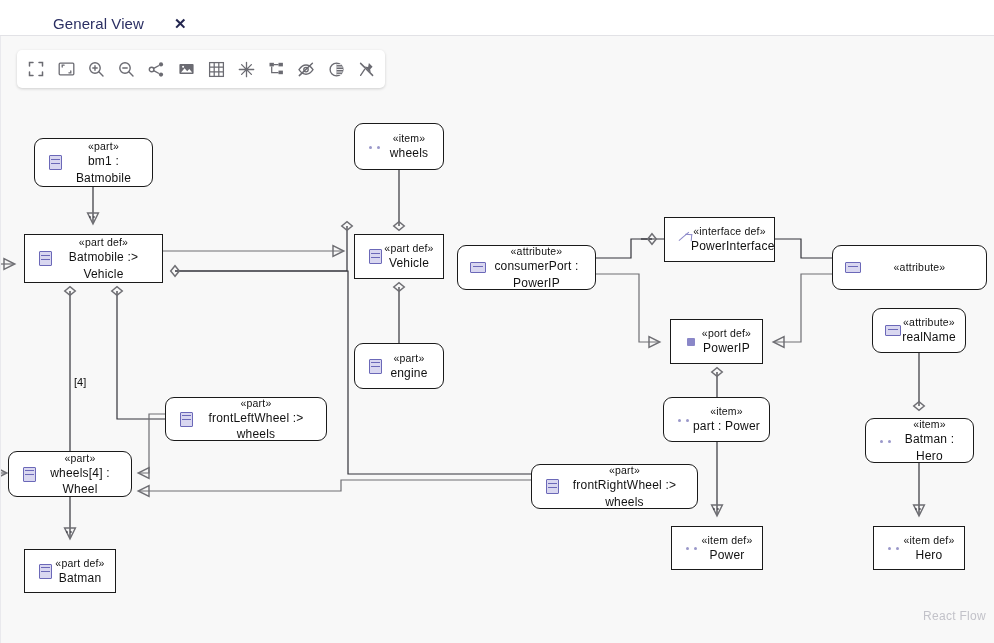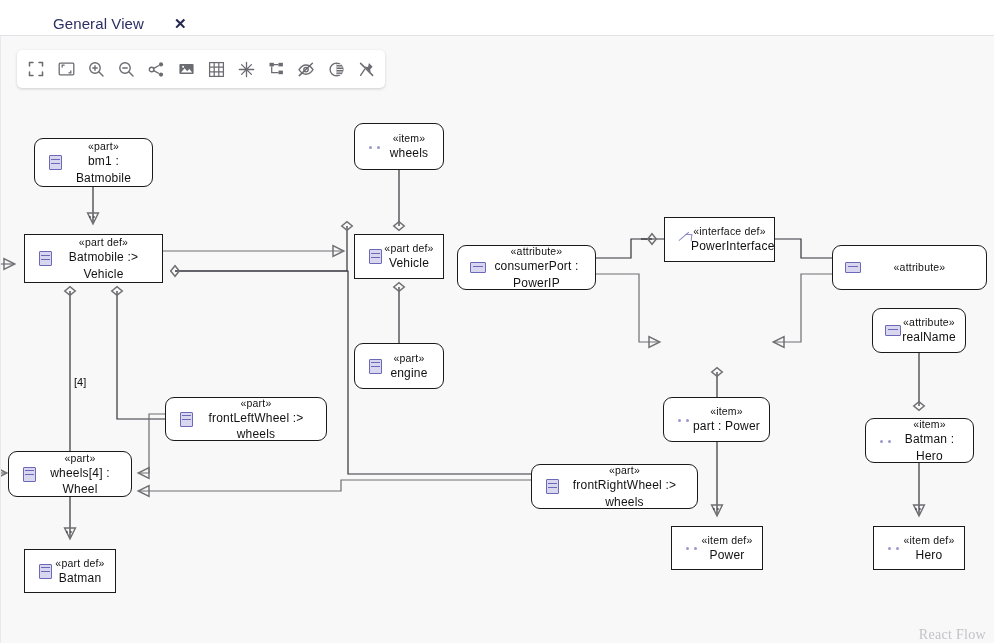--- a/index.html
+++ b/index.html
@@ -220,26 +220,25 @@
   .edge-label {
     position: absolute;
     font-size: 11px;
     color: #111;
     z-index: 15;
   }
 
   
   #watermark {
     position: absolute;
-    right: 8px; bottom: 0;
-    font-size: 14px;
+    right: 8px; bottom: 20px;
+    font-size: 12px;
     color: #c2c2c9;
     letter-spacing: .3px;
     z-index: 30;
-    font-family: Liberation Serif, serif;
   }
 </style>
 </head>
 <body>
 
 <div id="app">
 
   <div id="tabbar">
     <div class="tab">
       <span class="tab-label">General View</span>
@@ -476,20 +475,29 @@
 
     <div class="node rounded" style="left:831px; top:209px; width:155px; height:45px;">
       <span class="node-icon">
           <span class="ic-attribute"></span>
         </span>
       <span class="node-text">
         <span class="stereo">«attribute»</span>
       </span>
     </div>
 
+    <div class="node sq" style="left:669px; top:283px; width:93px; height:45px;">
+      <span class="node-icon">
+          <span class="ic-port"></span>
+        </span>
+      <span class="node-text">
+        <span class="stereo">«port def»</span>
+        <span class="nname">PowerIP</span>
+      </span>
+    </div>
 
     <div class="node rounded" style="left:871px; top:272px; width:94px; height:45px;">
       <span class="node-icon">
           <span class="ic-attribute"></span>
         </span>
       <span class="node-text">
         <span class="stereo">«attribute»</span>
         <span class="nname">realName</span>
       </span>
     </div>

